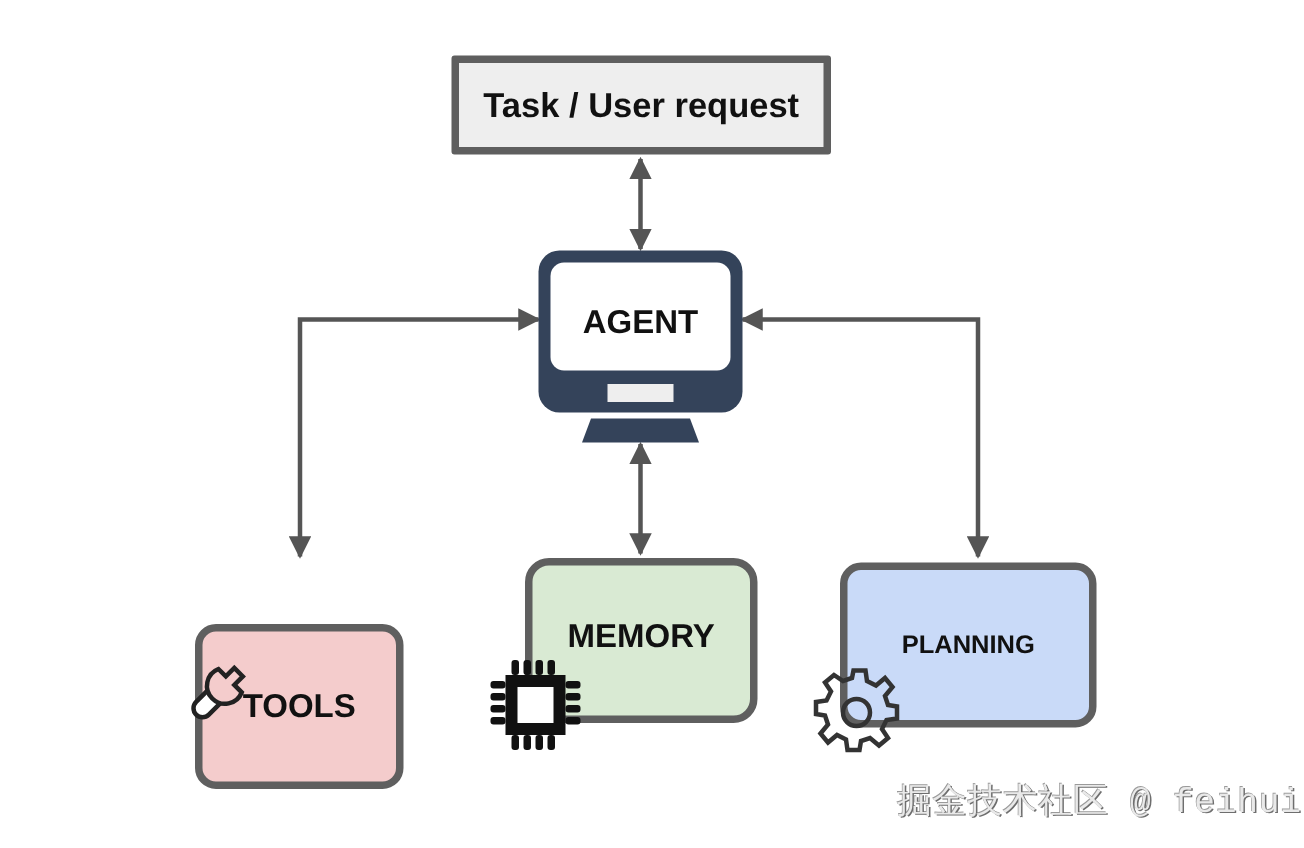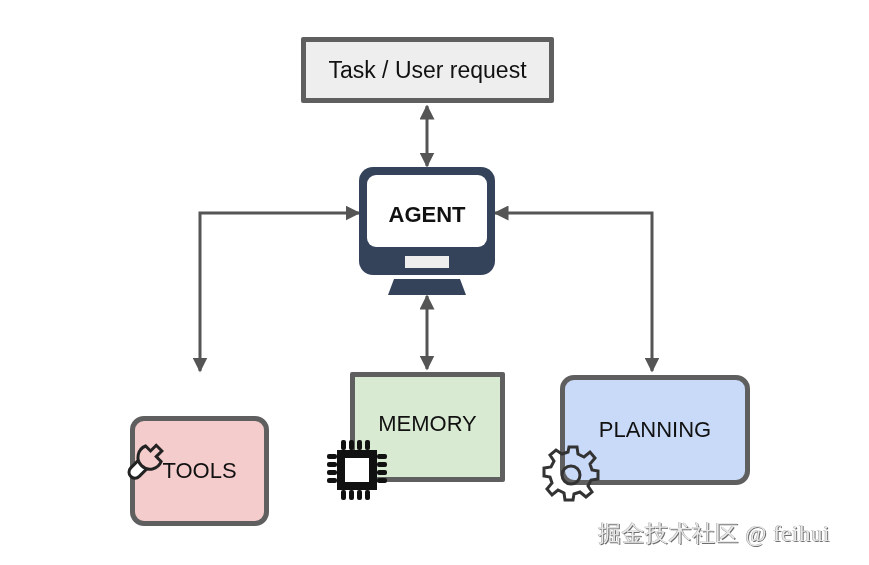--- a/index.html
+++ b/index.html
@@ -1,24 +1,24 @@
 <!DOCTYPE html>
 <html><head>
 <meta charset="utf-8">
 <style>
   html, body { margin:0; padding:0; background:#ffffff; }
   body { width:869px; height:565px; position:relative; overflow:hidden; font-family:"Liberation Sans", sans-serif; }
   #diagram { position:absolute; left:0; top:0; width:869px; height:565px; }
   .node-label { font-family:"Liberation Sans", sans-serif; font-weight:bold; fill:#111111; }
-  .box { position:absolute; box-sizing:border-box; display:flex; align-items:center; justify-content:center; font-weight:normal; color:#111; font-family:"Liberation Sans", sans-serif; }
+  .box { position:absolute; box-sizing:border-box; display:flex; align-items:center; justify-content:center; font-weight:bold; color:#111; font-family:"Liberation Sans", sans-serif; }
   .task { left:301px; top:37px; width:253px; height:66px; border:5px solid #5f5f5f; border-radius:2px; font-size:23px; }
   .tools { left:130px; top:375px; width:139px; height:110px; border:5px solid #5f5f5f; border-radius:14px; font-size:22px;margin-top:41px; }
-  .memory { left:350px; top:372px; width:155px; height:110px; border:5px solid #5f5f5f; border-radius:2px; font-size:22px; padding-bottom:6px; }
-  .planning { left:560px; top:375px; width:190px; height:110px; border:5px solid #5f5f5f; border-radius:14px; font-size:22px; }
-  .watermark { position:absolute; left:598px; top:518px; font-size:23px; color:#e9e9e9; font-family:Liberation Serif, serif;
+  .memory { left:350px; top:372px; width:155px; height:110px; border:5px solid #5f5f5f; border-radius:16px; font-size:22px; padding-bottom:6px; }
+  .planning { left:560px; top:375px; width:171px; height:110px; border:5px solid #5f5f5f; border-radius:14px; font-size:17px; }
+  .watermark { position:absolute; left:598px; top:518px; font-size:23px; color:#e9e9e9; font-family:Liberation Mono, monospace;
     text-shadow: 1px 1px 0 #6e6e6e, -0.5px -0.5px 0 #9a9a9a; letter-spacing:0.5px; }
 </style>
 </head>
 <body>
 
 <svg id="diagram" viewBox="0 0 869 565" xmlns="http://www.w3.org/2000/svg">
   <defs>
     <marker id="ah" viewBox="0 0 10 10" refX="9" refY="5" markerWidth="5" markerHeight="5" orient="auto-start-reverse">
       <path d="M0,0 L10,5 L0,10 z" fill="#555555"></path>
     </marker>

